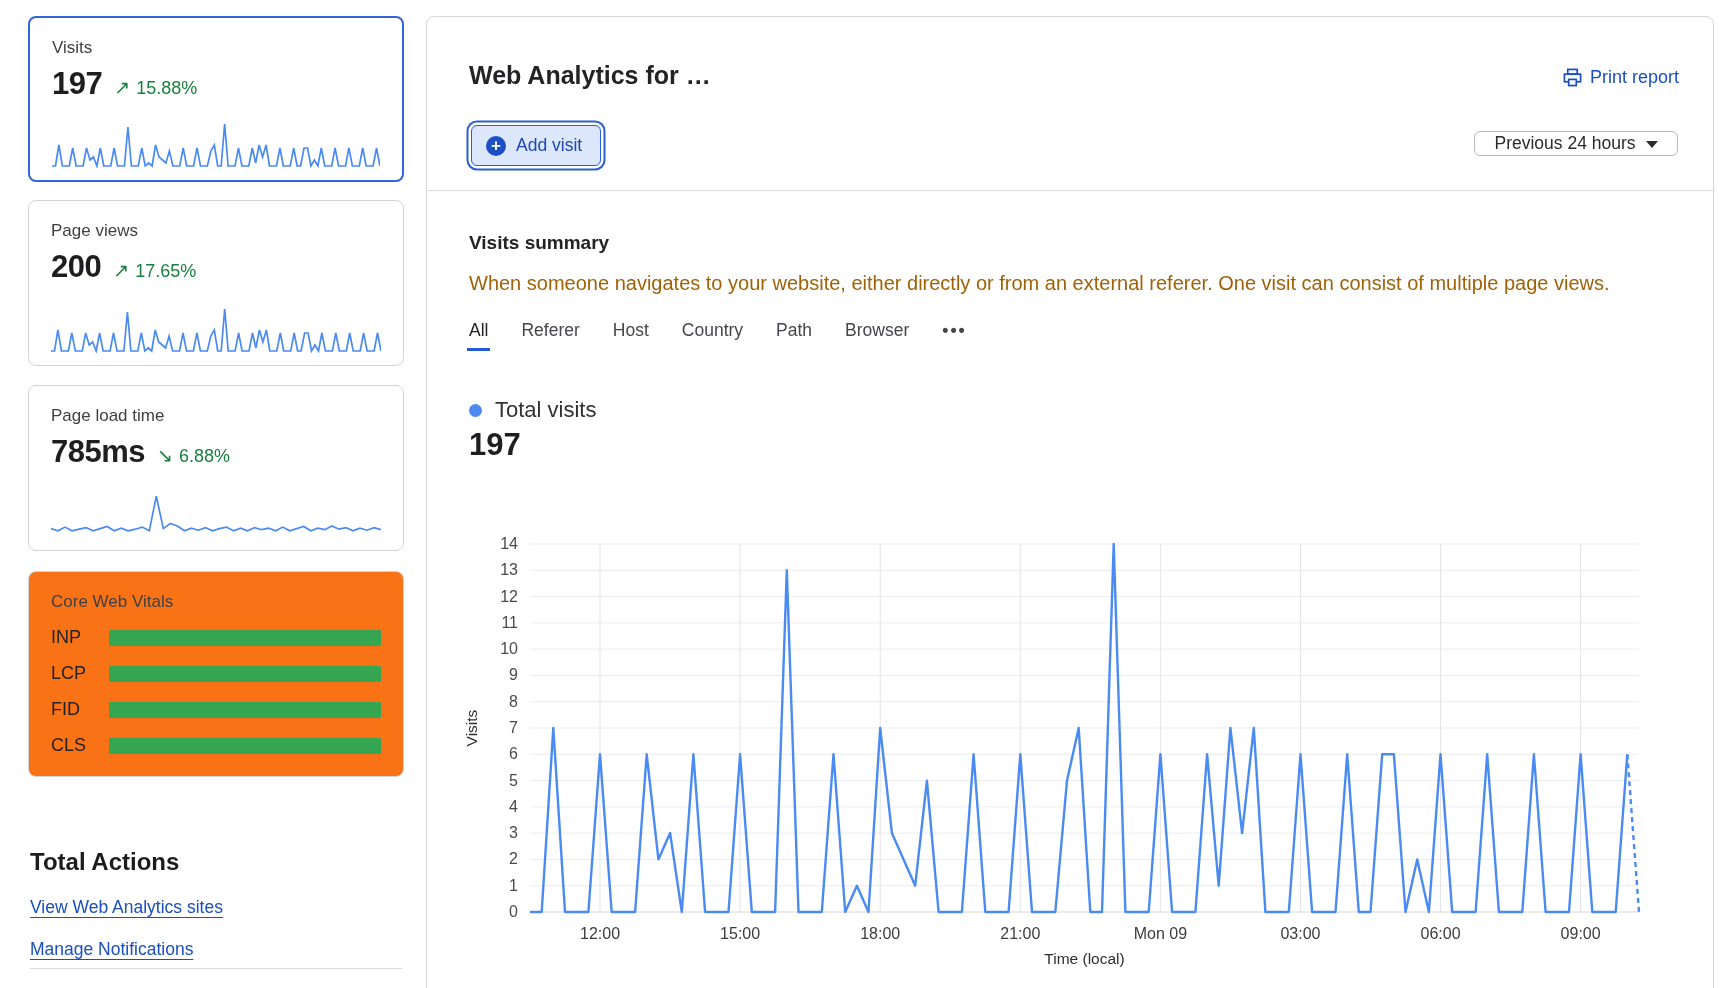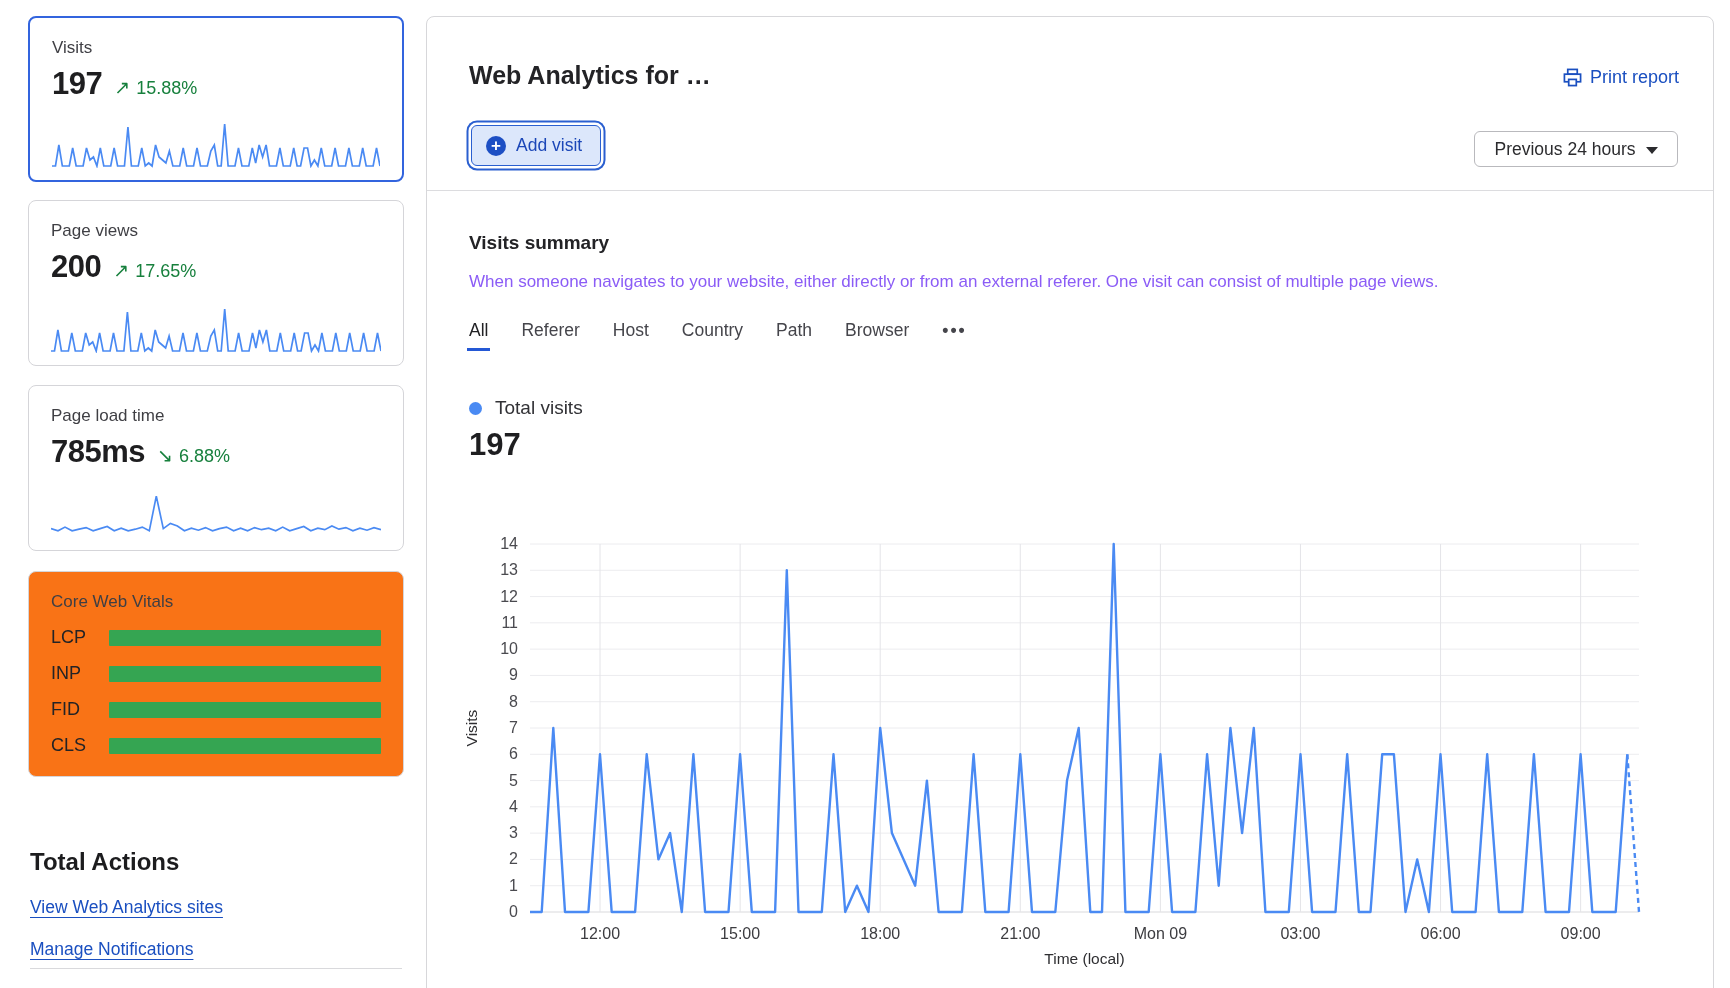--- a/index.html
+++ b/index.html
@@ -33,35 +33,35 @@
                background:#fff; border:1px solid #d7d7da; border-radius:8px 8px 0 0; }
   .mc-title { position:absolute; left:42px; top:44px; font-size:25px; font-weight:bold; color:#232326; }
   .print-report { position:absolute; right:34px; top:50px; display:flex; align-items:center; gap:8px;
                   color:#1a4fc0; font-size:18px; cursor:pointer;padding-left:8px; }
   .add-filter { position:absolute; left:44px; top:108px; display:flex; align-items:center; gap:10px;
                 background:#dce7fb; color:#1b47b8; font-size:17.5px; padding:9px 18px 9px 14px;
                 border:1.5px solid #2a5fd0; border-radius:6px; cursor:pointer;
                 box-shadow:0 0 0 2.5px #ffffff, 0 0 0 4.5px #2a5fd0; }
   .plus-circle { width:20px; height:20px; border-radius:50%; background:#1d4fc4; color:#fff;
                  font-size:17px; line-height:19px; text-align:center; font-weight:bold; }
-  .range-btn { position:absolute; right:35px; top:114px; width:204px; height:36px;
+  .range-btn { position:absolute; right:35px; top:114px; width:204px; height:25px;
                border:1px solid #b9b9bd; border-radius:6px; background:#fff; font-size:17.5px; color:#2b2b2e;
                display:flex; align-items:center; justify-content:center; gap:10px; cursor:pointer; }
   .caret { width:0; height:0; border-left:6px solid transparent; border-right:6px solid transparent;
            border-top:7px solid #2b2b2e; margin-top:2px; }
   .mc-divider { position:absolute; left:0; right:0; top:173px; border-top:1px solid #dcdcdf; }
 
   .sec-title { position:absolute; left:42px; top:215px; font-size:19px; font-weight:bold; color:#232326; }
-  .sec-desc { position:absolute; left:42px; top:255px; font-size:17px; color:#8b5cf6; width:1180px; }
+  .sec-desc { position:absolute; left:42px; top:255px; font-size:20px; color:#a16207; width:1180px; }
   .tabs { position:absolute; left:42px; top:303px; display:flex; gap:33px; font-size:17.5px; color:#45454b; }
   .tab { padding-bottom:10px; cursor:pointer; }
   .tab.active { color:#222225; position:relative; }
   .tab.active::after { content:""; position:absolute; left:-2px; right:-2px; bottom:0; height:3px; background:#2458d5; }
   .tab-more { letter-spacing:2px; font-weight:bold; color:#45454b; }
-  .legend { position:absolute; left:42px; top:380px; display:flex; align-items:center; gap:13px; font-size:19px; color:#323236; }
+  .legend { position:absolute; left:42px; top:380px; display:flex; align-items:center; gap:13px; font-size:22px; color:#323236; }
   .legend-dot { width:13px; height:13px; border-radius:50%; background:#4a8af3; }
   .big-total { position:absolute; left:42px; top:410px; font-size:31px; font-weight:bold; color:#1e1e20; }
   #main-chart { position:absolute; left:28px; top:500px; }
 </style>
 </head>
 <body>
 
 <div class="sidebar">
 
   <div class="metric-card selected" style="top:16px;">
@@ -99,25 +99,25 @@
     <div class="spark">
         <svg viewBox="0 0 330 46" preserveAspectRatio="none">
           <polyline points="0.0,36.6 7.0,38.8 14.0,35.1 21.1,38.8 28.1,37.2 35.1,35.6 42.1,38.8 49.1,36.6 56.2,34.5 63.2,38.8 70.2,36.1 77.2,38.8 84.3,37.2 91.3,35.1 98.3,38.8 105.3,4.1 112.3,36.6 119.4,31.4 126.4,34.0 133.4,38.8 140.4,36.1 147.4,38.2 154.5,35.6 161.5,38.8 168.5,36.6 175.5,35.1 182.6,38.8 189.6,36.1 196.6,38.8 203.6,35.6 210.6,37.7 217.7,36.1 224.7,38.8 231.7,35.1 238.7,38.8 245.7,36.6 252.8,34.5 259.8,38.8 266.8,36.1 273.8,37.7 280.9,34.0 287.9,37.2 294.9,35.6 301.9,38.8 308.9,36.1 316.0,38.2 323.0,35.6 330.0,37.7" fill="none" stroke="#4a8af3" stroke-width="1.7" vector-effect="non-scaling-stroke"></polyline>
         </svg>
       </div>
   </div>
 
   <div class="cwv-card">
     <div class="metric-title">Core Web Vitals</div>
     <div class="cwv-row">
+      <span class="cwv-label">INP</span>
+      <span class="cwv-bar"></span>
+    </div>
+    <div class="cwv-row">
       <span class="cwv-label">LCP</span>
-      <span class="cwv-bar"></span>
-    </div>
-    <div class="cwv-row">
-      <span class="cwv-label">INP</span>
       <span class="cwv-bar"></span>
     </div>
     <div class="cwv-row">
       <span class="cwv-label">FID</span>
       <span class="cwv-bar"></span>
     </div>
     <div class="cwv-row">
       <span class="cwv-label">CLS</span>
       <span class="cwv-bar"></span>
     </div>

